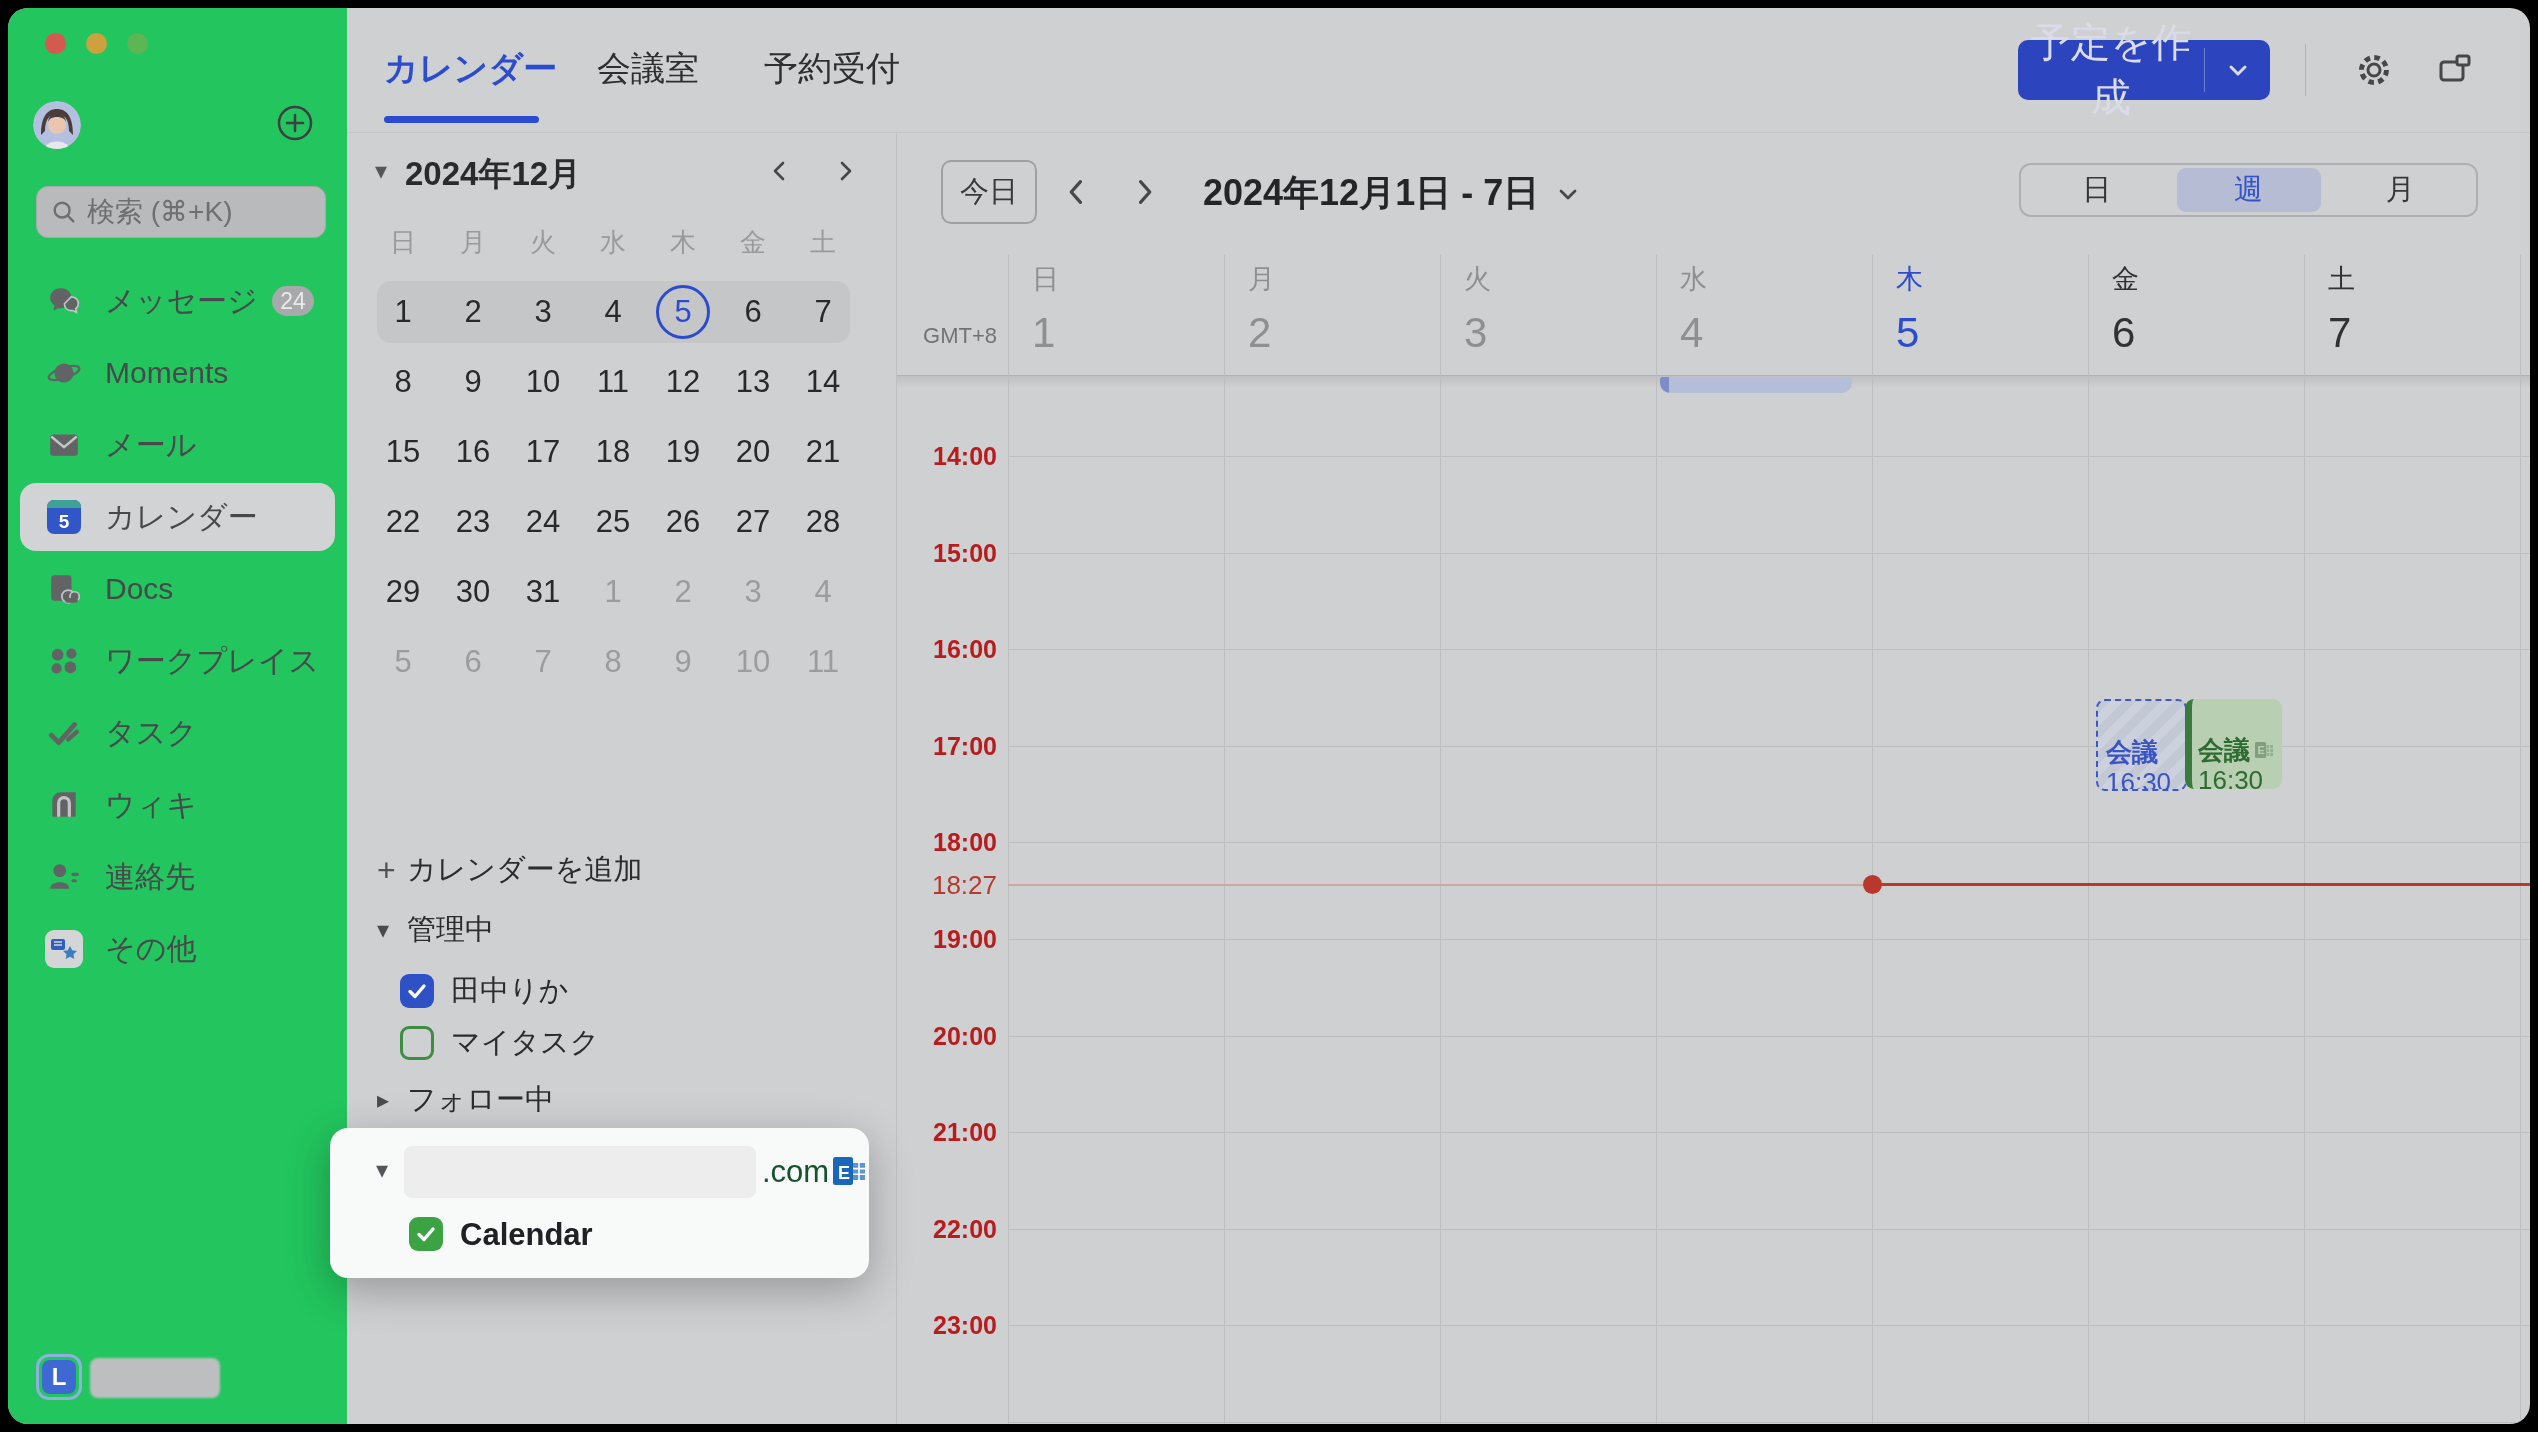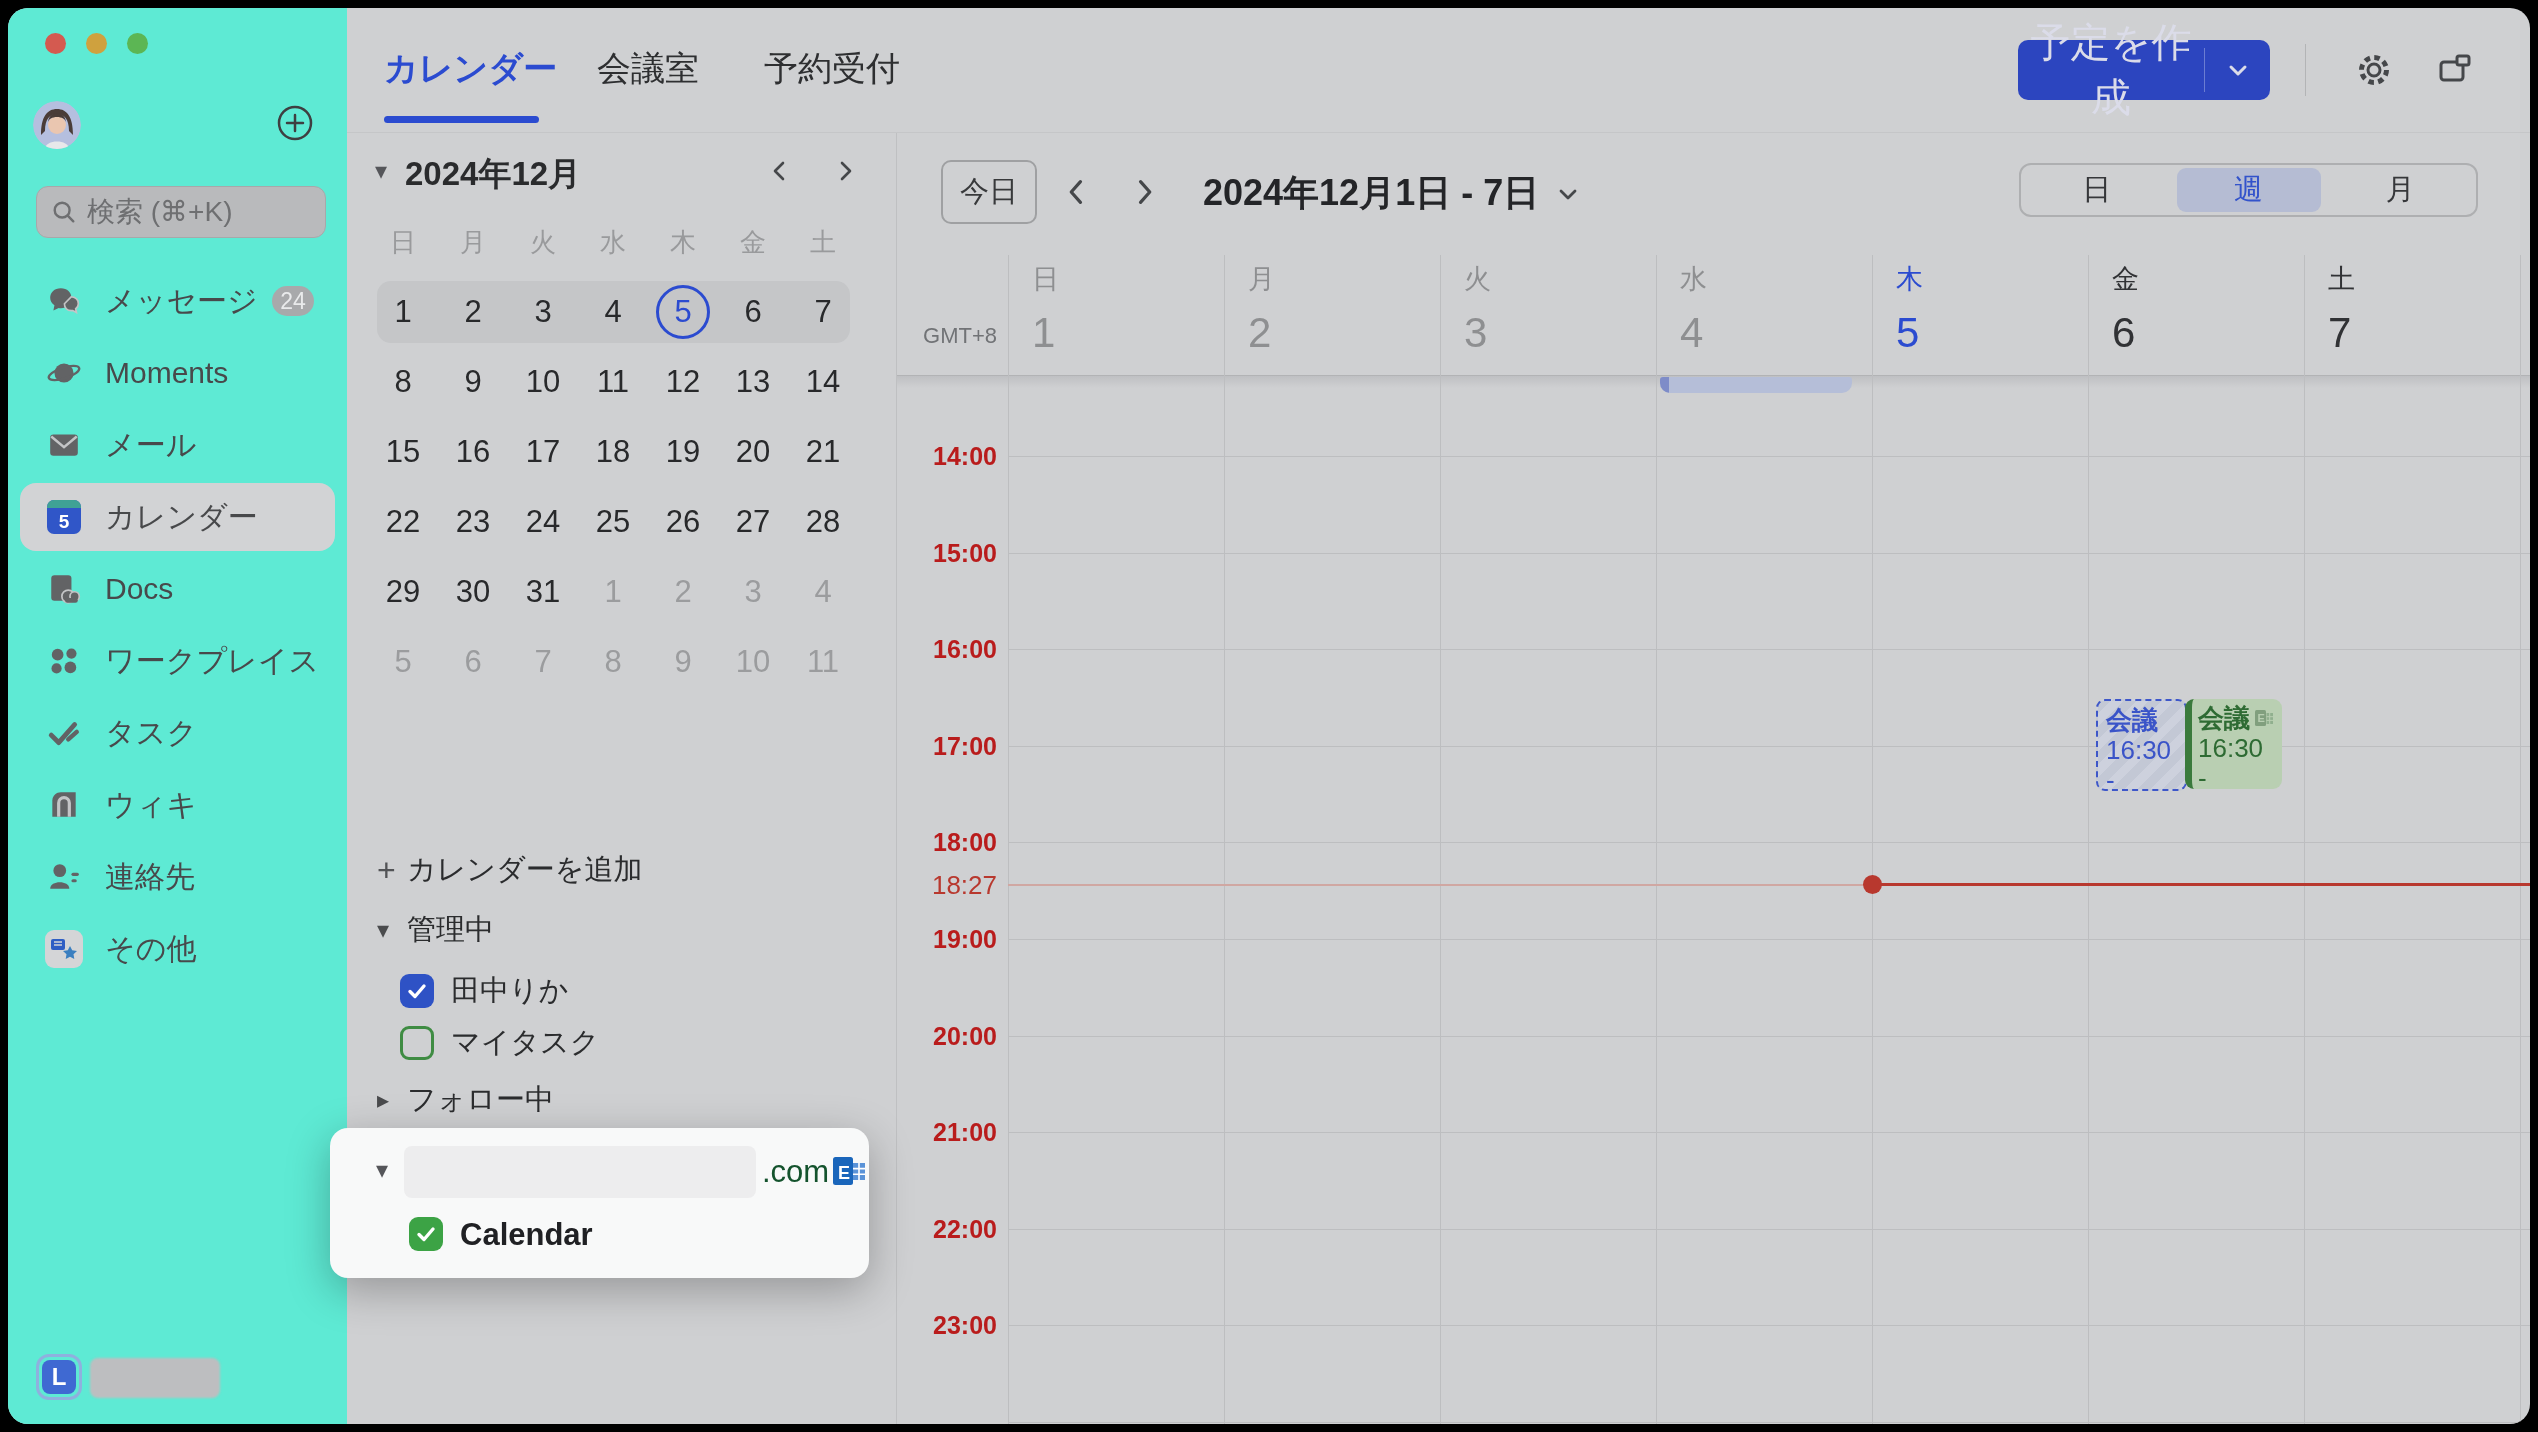--- a/index.html
+++ b/index.html
@@ -2,21 +2,21 @@
 <html><head>
 <meta charset="utf-8">
 <style>
   * { margin:0; padding:0; box-sizing:border-box; }
   html,body { background:#000; }
   body { font-family:"Liberation Sans","DejaVu Sans",sans-serif; }
   .stage { position:relative; width:2538px; height:1432px; background:#000; overflow:hidden; }
   .window { position:absolute; left:8px; top:8px; width:2522px; height:1416px; background:#cfd0d2; border-radius:20px; overflow:hidden; }
 
   
-  .sidebar { position:absolute; left:0; top:0; bottom:0; width:339px; background:#5eead4; }
+  .sidebar { position:absolute; left:0; top:0; bottom:0; width:339px; background:#22c55e; }
   .traffic { position:absolute; top:25px; left:37px; display:flex; gap:20px; }
   .light { width:21px; height:21px; border-radius:50%; }
   .light.red{ background:#d45a50; } .light.yellow{ background:#cfa13e; } .light.green{ background:#5cb654; }
   .avatar { position:absolute; left:25px; top:93px; width:48px; height:48px; border-radius:50%; overflow:hidden; }
   .plus-btn { position:absolute; left:268px; top:96px; width:38px; height:38px; }
   .side-search { position:absolute; left:28px; top:178px; width:290px; height:52px; border:1px solid #a7a8aa; background:#b9babc; border-radius:12px; display:flex; align-items:center; gap:10px; padding:0 14px; color:#6e6f71; font-size:28px; }
   .nav { position:absolute; left:0; top:257px; width:339px; }
   .nav-item { position:relative; height:72px; display:flex; align-items:center; padding-left:39px; color:#48494b; font-size:30px; }
   .nav-item .ic { width:34px; height:34px; margin-right:24px; flex:0 0 auto; display:flex; align-items:center; justify-content:center; }
   .nav-item.active::before { content:""; position:absolute; left:12px; right:12px; top:2px; bottom:2px; background:#d2d3d5; border-radius:16px; }
@@ -104,21 +104,21 @@
   .tlabel { position:absolute; left:0; width:100px; text-align:right; font-size:25px; color:#b91c1c; transform:translateY(-50%);font-weight:bold; }
   .scrolled-pill { position:absolute; left:763px; top:244px; width:192px; height:16px; background:#b5bed8; border-radius:3px 3px 10px 10px; overflow:hidden; }
   .scrolled-pill .notch { position:absolute; left:0; top:0; bottom:0; width:9px; background:#7e8cc8; }
   .now-faded { position:absolute; left:111px; width:864px; top:751px; height:2px; background:#d0a7a2; }
   .now-line { position:absolute; left:975px; right:0; top:750px; height:3px; background:#b8382e; }
   .now-dot { position:absolute; left:966px; top:742px; width:19px; height:19px; border-radius:50%; background:#b8382e; }
   .now-label { position:absolute; left:0; top:752px; width:100px; text-align:right; font-size:26px; font-weight:500; color:#b8382e; transform:translateY(-50%); }
   .event { position:absolute; overflow:hidden; font-size:26px; line-height:30px; }
   .ev-blue { left:1199px; top:566px; width:91px; height:92px; border:2px dashed #3e57c9; border-radius:9px; background:repeating-linear-gradient(135deg,#c3c8d5 0 9px,#cdd1dd 9px 18px); color:#3a54c8; padding:4px 8px; z-index:1; }
   .ev-green { left:1288px; top:566px; width:97px; height:90px; border-radius:9px; background:#b9cfb2; border-left:7px solid #3a7a3c; color:#2e6b33; padding:4px 6px; z-index:2; }
-  .event .ti { font-weight:600; display:flex; align-items:center; gap:4px; }
+  .event .ti { font-weight:600; display:flex; align-items:center; gap:4px;margin-top:32px; }
   .ev-mini-ex { width:20px; height:20px; opacity:.4; flex:0 0 auto; }
 </style>
 </head>
 <body>
 
 <div class="stage">
 <div class="window">
 
   <aside class="sidebar">
     <div class="traffic">

